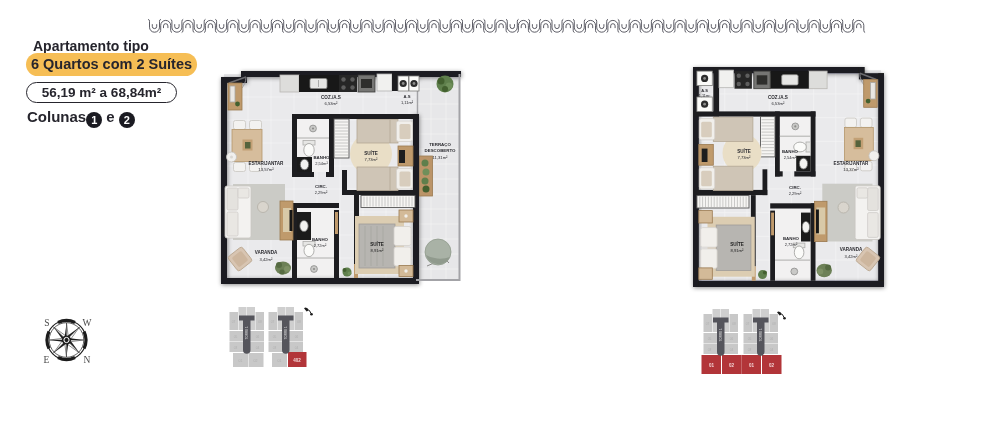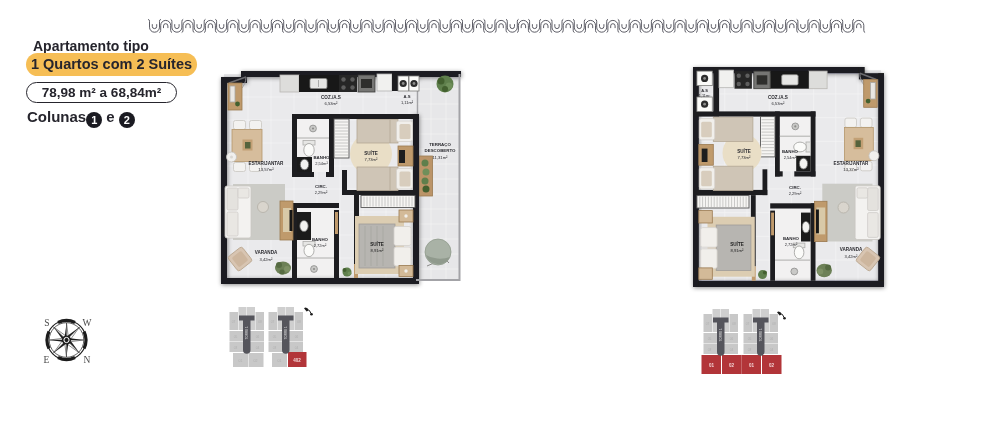--- a/index.html
+++ b/index.html
@@ -13,23 +13,23 @@
 </defs>
 
 <g fill="none" stroke="#40404a" stroke-width="0.85">
       <path d="M 148.2 19.3 Q 149.5 19.6 149.5 21.4 L 149.5 27.2 A 5.0 5.0 0 0 0 159.5 27.2 L 159.5 21.4 Q 159.5 19.6 160.8 19.3 M 159.4 32.5 Q 160.7 32.2 160.7 30.4 L 160.7 25.4 A 5.0 5.0 0 0 1 170.7 25.4 L 170.7 30.4 Q 170.7 32.2 172.0 32.5 M 170.6 19.3 Q 171.9 19.6 171.9 21.4 L 171.9 27.2 A 5.0 5.0 0 0 0 181.9 27.2 L 181.9 21.4 Q 181.9 19.6 183.2 19.3 M 181.7 32.5 Q 183.0 32.2 183.0 30.4 L 183.0 25.4 A 5.0 5.0 0 0 1 193.0 25.4 L 193.0 30.4 Q 193.0 32.2 194.3 32.5 M 192.9 19.3 Q 194.2 19.6 194.2 21.4 L 194.2 27.2 A 5.0 5.0 0 0 0 204.2 27.2 L 204.2 21.4 Q 204.2 19.6 205.5 19.3 M 204.1 32.5 Q 205.4 32.2 205.4 30.4 L 205.4 25.4 A 5.0 5.0 0 0 1 215.4 25.4 L 215.4 30.4 Q 215.4 32.2 216.7 32.5 M 215.3 19.3 Q 216.6 19.6 216.6 21.4 L 216.6 27.2 A 5.0 5.0 0 0 0 226.6 27.2 L 226.6 21.4 Q 226.6 19.6 227.9 19.3 M 226.5 32.5 Q 227.8 32.2 227.8 30.4 L 227.8 25.4 A 5.0 5.0 0 0 1 237.8 25.4 L 237.8 30.4 Q 237.8 32.2 239.1 32.5 M 237.6 19.3 Q 238.9 19.6 238.9 21.4 L 238.9 27.2 A 5.0 5.0 0 0 0 248.9 27.2 L 248.9 21.4 Q 248.9 19.6 250.2 19.3 M 248.8 32.5 Q 250.1 32.2 250.1 30.4 L 250.1 25.4 A 5.0 5.0 0 0 1 260.1 25.4 L 260.1 30.4 Q 260.1 32.2 261.4 32.5 M 260.0 19.3 Q 261.3 19.6 261.3 21.4 L 261.3 27.2 A 5.0 5.0 0 0 0 271.3 27.2 L 271.3 21.4 Q 271.3 19.6 272.6 19.3 M 271.2 32.5 Q 272.5 32.2 272.5 30.4 L 272.5 25.4 A 5.0 5.0 0 0 1 282.5 25.4 L 282.5 30.4 Q 282.5 32.2 283.8 32.5 M 282.4 19.3 Q 283.7 19.6 283.7 21.4 L 283.7 27.2 A 5.0 5.0 0 0 0 293.7 27.2 L 293.7 21.4 Q 293.7 19.6 295.0 19.3 M 293.5 32.5 Q 294.8 32.2 294.8 30.4 L 294.8 25.4 A 5.0 5.0 0 0 1 304.8 25.4 L 304.8 30.4 Q 304.8 32.2 306.1 32.5 M 304.7 19.3 Q 306.0 19.6 306.0 21.4 L 306.0 27.2 A 5.0 5.0 0 0 0 316.0 27.2 L 316.0 21.4 Q 316.0 19.6 317.3 19.3 M 315.9 32.5 Q 317.2 32.2 317.2 30.4 L 317.2 25.4 A 5.0 5.0 0 0 1 327.2 25.4 L 327.2 30.4 Q 327.2 32.2 328.5 32.5 M 327.1 19.3 Q 328.4 19.6 328.4 21.4 L 328.4 27.2 A 5.0 5.0 0 0 0 338.4 27.2 L 338.4 21.4 Q 338.4 19.6 339.7 19.3 M 338.3 32.5 Q 339.6 32.2 339.6 30.4 L 339.6 25.4 A 5.0 5.0 0 0 1 349.6 25.4 L 349.6 30.4 Q 349.6 32.2 350.9 32.5 M 349.4 19.3 Q 350.7 19.6 350.7 21.4 L 350.7 27.2 A 5.0 5.0 0 0 0 360.7 27.2 L 360.7 21.4 Q 360.7 19.6 362.0 19.3 M 360.6 32.5 Q 361.9 32.2 361.9 30.4 L 361.9 25.4 A 5.0 5.0 0 0 1 371.9 25.4 L 371.9 30.4 Q 371.9 32.2 373.2 32.5 M 371.8 19.3 Q 373.1 19.6 373.1 21.4 L 373.1 27.2 A 5.0 5.0 0 0 0 383.1 27.2 L 383.1 21.4 Q 383.1 19.6 384.4 19.3 M 383.0 32.5 Q 384.3 32.2 384.3 30.4 L 384.3 25.4 A 5.0 5.0 0 0 1 394.3 25.4 L 394.3 30.4 Q 394.3 32.2 395.6 32.5 M 394.2 19.3 Q 395.5 19.6 395.5 21.4 L 395.5 27.2 A 5.0 5.0 0 0 0 405.5 27.2 L 405.5 21.4 Q 405.5 19.6 406.8 19.3 M 405.3 32.5 Q 406.6 32.2 406.6 30.4 L 406.6 25.4 A 5.0 5.0 0 0 1 416.6 25.4 L 416.6 30.4 Q 416.6 32.2 417.9 32.5 M 416.5 19.3 Q 417.8 19.6 417.8 21.4 L 417.8 27.2 A 5.0 5.0 0 0 0 427.8 27.2 L 427.8 21.4 Q 427.8 19.6 429.1 19.3 M 427.7 32.5 Q 429.0 32.2 429.0 30.4 L 429.0 25.4 A 5.0 5.0 0 0 1 439.0 25.4 L 439.0 30.4 Q 439.0 32.2 440.3 32.5 M 438.9 19.3 Q 440.2 19.6 440.2 21.4 L 440.2 27.2 A 5.0 5.0 0 0 0 450.2 27.2 L 450.2 21.4 Q 450.2 19.6 451.5 19.3 M 450.1 32.5 Q 451.4 32.2 451.4 30.4 L 451.4 25.4 A 5.0 5.0 0 0 1 461.4 25.4 L 461.4 30.4 Q 461.4 32.2 462.7 32.5 M 461.2 19.3 Q 462.5 19.6 462.5 21.4 L 462.5 27.2 A 5.0 5.0 0 0 0 472.5 27.2 L 472.5 21.4 Q 472.5 19.6 473.8 19.3 M 472.4 32.5 Q 473.7 32.2 473.7 30.4 L 473.7 25.4 A 5.0 5.0 0 0 1 483.7 25.4 L 483.7 30.4 Q 483.7 32.2 485.0 32.5 M 483.6 19.3 Q 484.9 19.6 484.9 21.4 L 484.9 27.2 A 5.0 5.0 0 0 0 494.9 27.2 L 494.9 21.4 Q 494.9 19.6 496.2 19.3 M 494.8 32.5 Q 496.1 32.2 496.1 30.4 L 496.1 25.4 A 5.0 5.0 0 0 1 506.1 25.4 L 506.1 30.4 Q 506.1 32.2 507.4 32.5 M 506.0 19.3 Q 507.3 19.6 507.3 21.4 L 507.3 27.2 A 5.0 5.0 0 0 0 517.3 27.2 L 517.3 21.4 Q 517.3 19.6 518.6 19.3 M 517.1 32.5 Q 518.4 32.2 518.4 30.4 L 518.4 25.4 A 5.0 5.0 0 0 1 528.4 25.4 L 528.4 30.4 Q 528.4 32.2 529.7 32.5 M 528.3 19.3 Q 529.6 19.6 529.6 21.4 L 529.6 27.2 A 5.0 5.0 0 0 0 539.6 27.2 L 539.6 21.4 Q 539.6 19.6 540.9 19.3 M 539.5 32.5 Q 540.8 32.2 540.8 30.4 L 540.8 25.4 A 5.0 5.0 0 0 1 550.8 25.4 L 550.8 30.4 Q 550.8 32.2 552.1 32.5 M 550.7 19.3 Q 552.0 19.6 552.0 21.4 L 552.0 27.2 A 5.0 5.0 0 0 0 562.0 27.2 L 562.0 21.4 Q 562.0 19.6 563.3 19.3 M 561.9 32.5 Q 563.2 32.2 563.2 30.4 L 563.2 25.4 A 5.0 5.0 0 0 1 573.2 25.4 L 573.2 30.4 Q 573.2 32.2 574.5 32.5 M 573.0 19.3 Q 574.3 19.6 574.3 21.4 L 574.3 27.2 A 5.0 5.0 0 0 0 584.3 27.2 L 584.3 21.4 Q 584.3 19.6 585.6 19.3 M 584.2 32.5 Q 585.5 32.2 585.5 30.4 L 585.5 25.4 A 5.0 5.0 0 0 1 595.5 25.4 L 595.5 30.4 Q 595.5 32.2 596.8 32.5 M 595.4 19.3 Q 596.7 19.6 596.7 21.4 L 596.7 27.2 A 5.0 5.0 0 0 0 606.7 27.2 L 606.7 21.4 Q 606.7 19.6 608.0 19.3 M 606.6 32.5 Q 607.9 32.2 607.9 30.4 L 607.9 25.4 A 5.0 5.0 0 0 1 617.9 25.4 L 617.9 30.4 Q 617.9 32.2 619.2 32.5 M 617.8 19.3 Q 619.1 19.6 619.1 21.4 L 619.1 27.2 A 5.0 5.0 0 0 0 629.1 27.2 L 629.1 21.4 Q 629.1 19.6 630.4 19.3 M 628.9 32.5 Q 630.2 32.2 630.2 30.4 L 630.2 25.4 A 5.0 5.0 0 0 1 640.2 25.4 L 640.2 30.4 Q 640.2 32.2 641.5 32.5 M 640.1 19.3 Q 641.4 19.6 641.4 21.4 L 641.4 27.2 A 5.0 5.0 0 0 0 651.4 27.2 L 651.4 21.4 Q 651.4 19.6 652.7 19.3 M 651.3 32.5 Q 652.6 32.2 652.6 30.4 L 652.6 25.4 A 5.0 5.0 0 0 1 662.6 25.4 L 662.6 30.4 Q 662.6 32.2 663.9 32.5 M 662.5 19.3 Q 663.8 19.6 663.8 21.4 L 663.8 27.2 A 5.0 5.0 0 0 0 673.8 27.2 L 673.8 21.4 Q 673.8 19.6 675.1 19.3 M 673.7 32.5 Q 675.0 32.2 675.0 30.4 L 675.0 25.4 A 5.0 5.0 0 0 1 685.0 25.4 L 685.0 30.4 Q 685.0 32.2 686.3 32.5 M 684.8 19.3 Q 686.1 19.6 686.1 21.4 L 686.1 27.2 A 5.0 5.0 0 0 0 696.1 27.2 L 696.1 21.4 Q 696.1 19.6 697.4 19.3 M 696.0 32.5 Q 697.3 32.2 697.3 30.4 L 697.3 25.4 A 5.0 5.0 0 0 1 707.3 25.4 L 707.3 30.4 Q 707.3 32.2 708.6 32.5 M 707.2 19.3 Q 708.5 19.6 708.5 21.4 L 708.5 27.2 A 5.0 5.0 0 0 0 718.5 27.2 L 718.5 21.4 Q 718.5 19.6 719.8 19.3 M 718.4 32.5 Q 719.7 32.2 719.7 30.4 L 719.7 25.4 A 5.0 5.0 0 0 1 729.7 25.4 L 729.7 30.4 Q 729.7 32.2 731.0 32.5 M 729.6 19.3 Q 730.9 19.6 730.9 21.4 L 730.9 27.2 A 5.0 5.0 0 0 0 740.9 27.2 L 740.9 21.4 Q 740.9 19.6 742.2 19.3 M 740.7 32.5 Q 742.0 32.2 742.0 30.4 L 742.0 25.4 A 5.0 5.0 0 0 1 752.0 25.4 L 752.0 30.4 Q 752.0 32.2 753.3 32.5 M 751.9 19.3 Q 753.2 19.6 753.2 21.4 L 753.2 27.2 A 5.0 5.0 0 0 0 763.2 27.2 L 763.2 21.4 Q 763.2 19.6 764.5 19.3 M 763.1 32.5 Q 764.4 32.2 764.4 30.4 L 764.4 25.4 A 5.0 5.0 0 0 1 774.4 25.4 L 774.4 30.4 Q 774.4 32.2 775.7 32.5 M 774.3 19.3 Q 775.6 19.6 775.6 21.4 L 775.6 27.2 A 5.0 5.0 0 0 0 785.6 27.2 L 785.6 21.4 Q 785.6 19.6 786.9 19.3 M 785.5 32.5 Q 786.8 32.2 786.8 30.4 L 786.8 25.4 A 5.0 5.0 0 0 1 796.8 25.4 L 796.8 30.4 Q 796.8 32.2 798.1 32.5 M 796.6 19.3 Q 797.9 19.6 797.9 21.4 L 797.9 27.2 A 5.0 5.0 0 0 0 807.9 27.2 L 807.9 21.4 Q 807.9 19.6 809.2 19.3 M 807.8 32.5 Q 809.1 32.2 809.1 30.4 L 809.1 25.4 A 5.0 5.0 0 0 1 819.1 25.4 L 819.1 30.4 Q 819.1 32.2 820.4 32.5 M 819.0 19.3 Q 820.3 19.6 820.3 21.4 L 820.3 27.2 A 5.0 5.0 0 0 0 830.3 27.2 L 830.3 21.4 Q 830.3 19.6 831.6 19.3 M 830.2 32.5 Q 831.5 32.2 831.5 30.4 L 831.5 25.4 A 5.0 5.0 0 0 1 841.5 25.4 L 841.5 30.4 Q 841.5 32.2 842.8 32.5 M 841.4 19.3 Q 842.7 19.6 842.7 21.4 L 842.7 27.2 A 5.0 5.0 0 0 0 852.7 27.2 L 852.7 21.4 Q 852.7 19.6 854.0 19.3 M 852.5 32.5 Q 853.8 32.2 853.8 30.4 L 853.8 25.4 A 5.0 5.0 0 0 1 863.8 25.4 L 863.8 30.4 Q 863.8 32.2 865.1 32.5"></path>
       <path d="M 152.3 24.2 L 152.3 26.4 A 2.2 2.2 0 0 0 156.7 26.4 L 156.7 24.2 M 163.5 28.1 L 163.5 25.9 A 2.2 2.2 0 0 1 167.9 25.9 L 167.9 28.1 M 174.7 24.2 L 174.7 26.4 A 2.2 2.2 0 0 0 179.1 26.4 L 179.1 24.2 M 185.8 28.1 L 185.8 25.9 A 2.2 2.2 0 0 1 190.2 25.9 L 190.2 28.1 M 197.0 24.2 L 197.0 26.4 A 2.2 2.2 0 0 0 201.4 26.4 L 201.4 24.2 M 208.2 28.1 L 208.2 25.9 A 2.2 2.2 0 0 1 212.6 25.9 L 212.6 28.1 M 219.4 24.2 L 219.4 26.4 A 2.2 2.2 0 0 0 223.8 26.4 L 223.8 24.2 M 230.6 28.1 L 230.6 25.9 A 2.2 2.2 0 0 1 235.0 25.9 L 235.0 28.1 M 241.7 24.2 L 241.7 26.4 A 2.2 2.2 0 0 0 246.1 26.4 L 246.1 24.2 M 252.9 28.1 L 252.9 25.9 A 2.2 2.2 0 0 1 257.3 25.9 L 257.3 28.1 M 264.1 24.2 L 264.1 26.4 A 2.2 2.2 0 0 0 268.5 26.4 L 268.5 24.2 M 275.3 28.1 L 275.3 25.9 A 2.2 2.2 0 0 1 279.7 25.9 L 279.7 28.1 M 286.5 24.2 L 286.5 26.4 A 2.2 2.2 0 0 0 290.9 26.4 L 290.9 24.2 M 297.6 28.1 L 297.6 25.9 A 2.2 2.2 0 0 1 302.0 25.9 L 302.0 28.1 M 308.8 24.2 L 308.8 26.4 A 2.2 2.2 0 0 0 313.2 26.4 L 313.2 24.2 M 320.0 28.1 L 320.0 25.9 A 2.2 2.2 0 0 1 324.4 25.9 L 324.4 28.1 M 331.2 24.2 L 331.2 26.4 A 2.2 2.2 0 0 0 335.6 26.4 L 335.6 24.2 M 342.4 28.1 L 342.4 25.9 A 2.2 2.2 0 0 1 346.8 25.9 L 346.8 28.1 M 353.5 24.2 L 353.5 26.4 A 2.2 2.2 0 0 0 357.9 26.4 L 357.9 24.2 M 364.7 28.1 L 364.7 25.9 A 2.2 2.2 0 0 1 369.1 25.9 L 369.1 28.1 M 375.9 24.2 L 375.9 26.4 A 2.2 2.2 0 0 0 380.3 26.4 L 380.3 24.2 M 387.1 28.1 L 387.1 25.9 A 2.2 2.2 0 0 1 391.5 25.9 L 391.5 28.1 M 398.3 24.2 L 398.3 26.4 A 2.2 2.2 0 0 0 402.7 26.4 L 402.7 24.2 M 409.4 28.1 L 409.4 25.9 A 2.2 2.2 0 0 1 413.8 25.9 L 413.8 28.1 M 420.6 24.2 L 420.6 26.4 A 2.2 2.2 0 0 0 425.0 26.4 L 425.0 24.2 M 431.8 28.1 L 431.8 25.9 A 2.2 2.2 0 0 1 436.2 25.9 L 436.2 28.1 M 443.0 24.2 L 443.0 26.4 A 2.2 2.2 0 0 0 447.4 26.4 L 447.4 24.2 M 454.2 28.1 L 454.2 25.9 A 2.2 2.2 0 0 1 458.6 25.9 L 458.6 28.1 M 465.3 24.2 L 465.3 26.4 A 2.2 2.2 0 0 0 469.7 26.4 L 469.7 24.2 M 476.5 28.1 L 476.5 25.9 A 2.2 2.2 0 0 1 480.9 25.9 L 480.9 28.1 M 487.7 24.2 L 487.7 26.4 A 2.2 2.2 0 0 0 492.1 26.4 L 492.1 24.2 M 498.9 28.1 L 498.9 25.9 A 2.2 2.2 0 0 1 503.3 25.9 L 503.3 28.1 M 510.1 24.2 L 510.1 26.4 A 2.2 2.2 0 0 0 514.5 26.4 L 514.5 24.2 M 521.2 28.1 L 521.2 25.9 A 2.2 2.2 0 0 1 525.6 25.9 L 525.6 28.1 M 532.4 24.2 L 532.4 26.4 A 2.2 2.2 0 0 0 536.8 26.4 L 536.8 24.2 M 543.6 28.1 L 543.6 25.9 A 2.2 2.2 0 0 1 548.0 25.9 L 548.0 28.1 M 554.8 24.2 L 554.8 26.4 A 2.2 2.2 0 0 0 559.2 26.4 L 559.2 24.2 M 566.0 28.1 L 566.0 25.9 A 2.2 2.2 0 0 1 570.4 25.9 L 570.4 28.1 M 577.1 24.2 L 577.1 26.4 A 2.2 2.2 0 0 0 581.5 26.4 L 581.5 24.2 M 588.3 28.1 L 588.3 25.9 A 2.2 2.2 0 0 1 592.7 25.9 L 592.7 28.1 M 599.5 24.2 L 599.5 26.4 A 2.2 2.2 0 0 0 603.9 26.4 L 603.9 24.2 M 610.7 28.1 L 610.7 25.9 A 2.2 2.2 0 0 1 615.1 25.9 L 615.1 28.1 M 621.9 24.2 L 621.9 26.4 A 2.2 2.2 0 0 0 626.3 26.4 L 626.3 24.2 M 633.0 28.1 L 633.0 25.9 A 2.2 2.2 0 0 1 637.4 25.9 L 637.4 28.1 M 644.2 24.2 L 644.2 26.4 A 2.2 2.2 0 0 0 648.6 26.4 L 648.6 24.2 M 655.4 28.1 L 655.4 25.9 A 2.2 2.2 0 0 1 659.8 25.9 L 659.8 28.1 M 666.6 24.2 L 666.6 26.4 A 2.2 2.2 0 0 0 671.0 26.4 L 671.0 24.2 M 677.8 28.1 L 677.8 25.9 A 2.2 2.2 0 0 1 682.2 25.9 L 682.2 28.1 M 688.9 24.2 L 688.9 26.4 A 2.2 2.2 0 0 0 693.3 26.4 L 693.3 24.2 M 700.1 28.1 L 700.1 25.9 A 2.2 2.2 0 0 1 704.5 25.9 L 704.5 28.1 M 711.3 24.2 L 711.3 26.4 A 2.2 2.2 0 0 0 715.7 26.4 L 715.7 24.2 M 722.5 28.1 L 722.5 25.9 A 2.2 2.2 0 0 1 726.9 25.9 L 726.9 28.1 M 733.7 24.2 L 733.7 26.4 A 2.2 2.2 0 0 0 738.1 26.4 L 738.1 24.2 M 744.8 28.1 L 744.8 25.9 A 2.2 2.2 0 0 1 749.2 25.9 L 749.2 28.1 M 756.0 24.2 L 756.0 26.4 A 2.2 2.2 0 0 0 760.4 26.4 L 760.4 24.2 M 767.2 28.1 L 767.2 25.9 A 2.2 2.2 0 0 1 771.6 25.9 L 771.6 28.1 M 778.4 24.2 L 778.4 26.4 A 2.2 2.2 0 0 0 782.8 26.4 L 782.8 24.2 M 789.6 28.1 L 789.6 25.9 A 2.2 2.2 0 0 1 794.0 25.9 L 794.0 28.1 M 800.7 24.2 L 800.7 26.4 A 2.2 2.2 0 0 0 805.1 26.4 L 805.1 24.2 M 811.9 28.1 L 811.9 25.9 A 2.2 2.2 0 0 1 816.3 25.9 L 816.3 28.1 M 823.1 24.2 L 823.1 26.4 A 2.2 2.2 0 0 0 827.5 26.4 L 827.5 24.2 M 834.3 28.1 L 834.3 25.9 A 2.2 2.2 0 0 1 838.7 25.9 L 838.7 28.1 M 845.5 24.2 L 845.5 26.4 A 2.2 2.2 0 0 0 849.9 26.4 L 849.9 24.2 M 856.6 28.1 L 856.6 25.9 A 2.2 2.2 0 0 1 861.0 25.9 L 861.0 28.1" stroke-width="0.85"></path>
     </g>
 </svg>
 
 <div class="abs" style="left:33px;top:38px;font-size:14px;font-weight:bold;color:#26252d;">Apartamento tipo</div>
 
-<div class="abs" style="left:26px;top:53px;width:171px;height:23px;background:#f6be55;border-radius:12px;color:#26252d;font-size:14.5px;font-weight:bold;text-align:center;line-height:23px;">1 Quartos com 2 Suítes</div>
-
-<div class="abs" style="left:26px;top:82px;width:149px;height:19px;border:1.6px solid #26252d;border-radius:11px;color:#26252d;font-size:13.5px;font-weight:bold;text-align:center;line-height:19px;">78,98 m² a 68,84m²</div>
+<div class="abs" style="left:26px;top:53px;width:171px;height:23px;background:#f6be55;border-radius:12px;color:#26252d;font-size:14.5px;font-weight:bold;text-align:center;line-height:23px;">6 Quartos com 2 Suítes</div>
+
+<div class="abs" style="left:26px;top:82px;width:149px;height:19px;border:1.6px solid #26252d;border-radius:11px;color:#26252d;font-size:13.5px;font-weight:bold;text-align:center;line-height:19px;">56,19 m² a 68,84m²</div>
 
 <div class="abs" style="left:27px;top:108px;font-size:15px;font-weight:bold;color:#26252d;">Colunas<span style="display:inline-block;width:16px;height:16px;border-radius:50%;background:#1b1b22;color:#fff;font-size:11px;line-height:16px;text-align:center;vertical-align:-2px;">1</span> e <span style="display:inline-block;width:16px;height:16px;border-radius:50%;background:#1b1b22;color:#fff;font-size:11px;line-height:16px;text-align:center;vertical-align:-2px;">2</span></div>
 <svg class="abs" style="left:0;top:0" width="1000" height="423" viewBox="0 0 1000 423">
 
 <g>
       <rect x="224.0" y="74.0" width="192.0" height="207.0" fill="#eaeaec"></rect>
     </g>
 
 <g>
       <rect x="416.0" y="74.0" width="44.0" height="206.0" fill="#e7e7e9"></rect>

